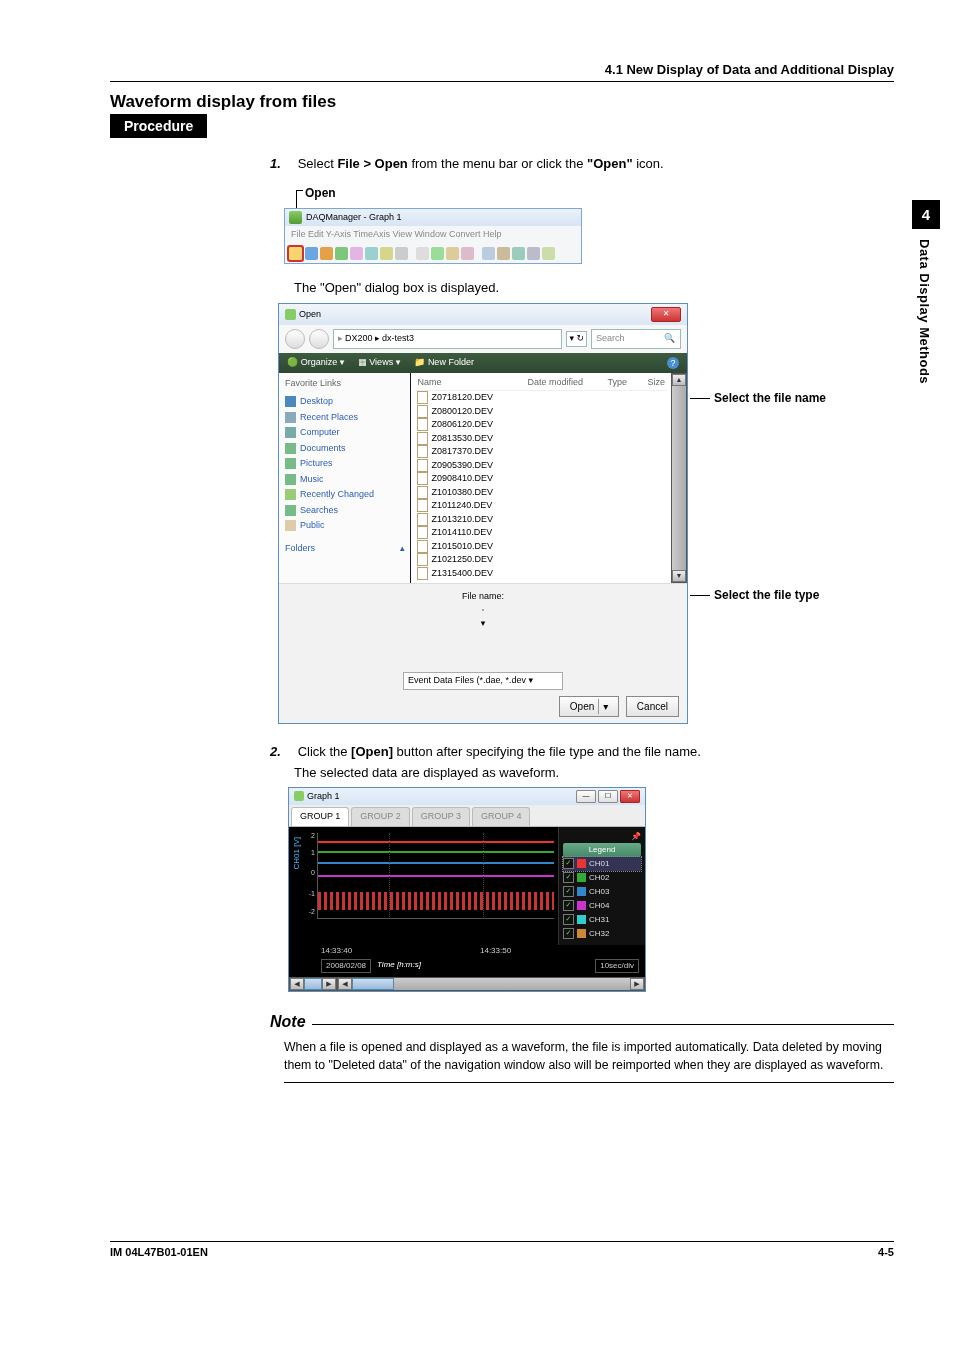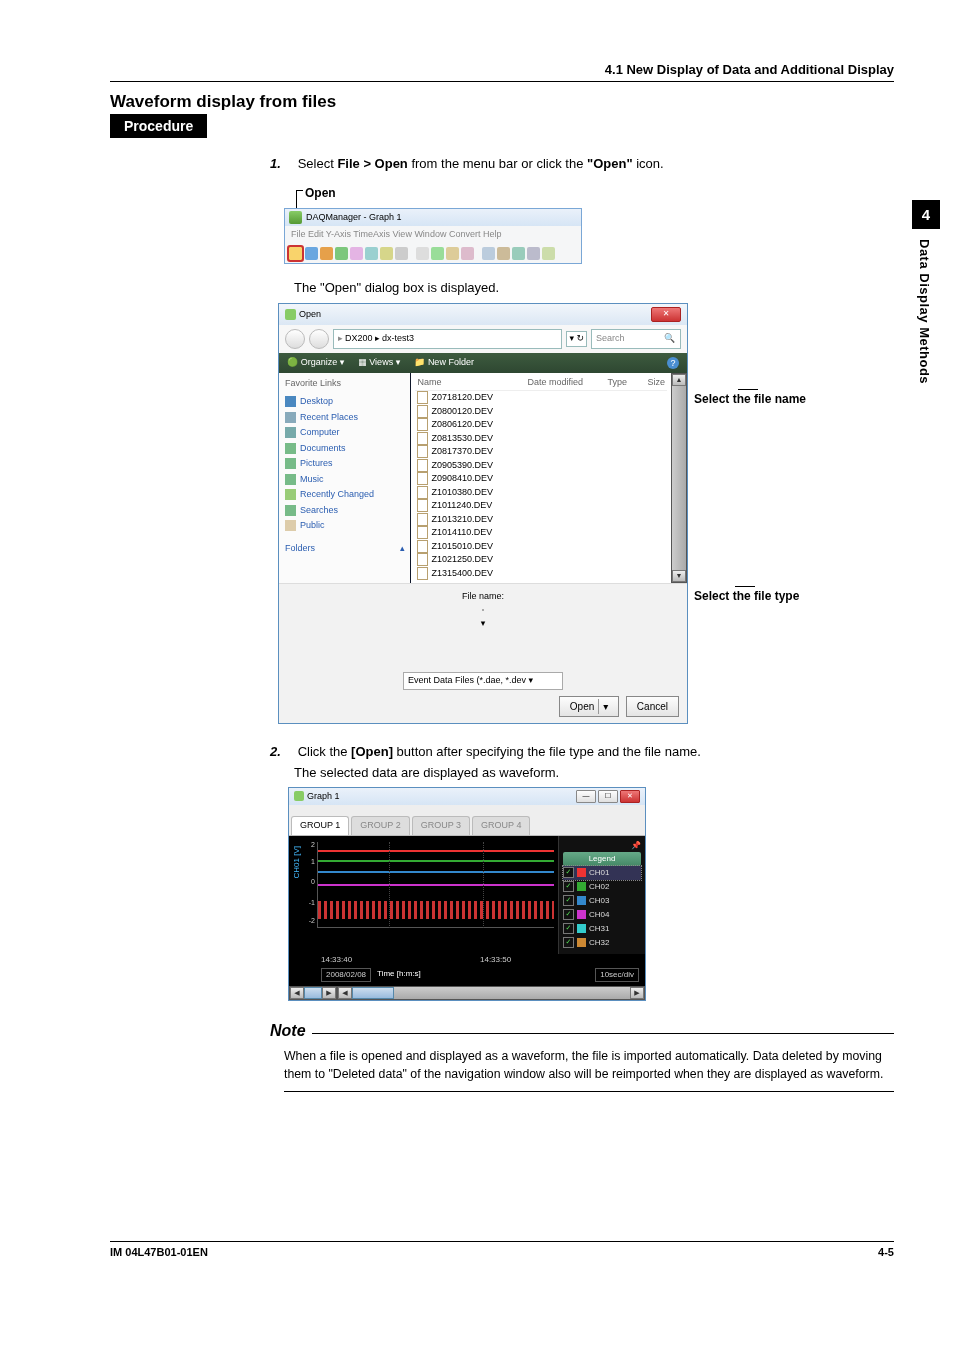--- a/index.html
+++ b/index.html
@@ -151,53 +151,52 @@
   .fn-field { flex:1; height:16px; border:1px solid #aaa; background:#fff; }
   .ftype { width:150px; height:16px; border:1px solid #aaa; background:#fff; padding:0 4px; font-size:9px; display:flex; align-items:center; justify-content:space-between;margin-top:35px;}
   .dlg-btns { text-align:right; }
   .dlg-btn { display:inline-flex; align-items:center; justify-content:center; gap:4px; border:1px solid #888; background:linear-gradient(#fdfdfd,#e4e4e4); padding:2px 10px; font-size:10px; margin-left:4px; }
   .callout {
     position: absolute;
     font-weight: bold;
     font-size: 12px;
     display: flex;
     align-items: center;
-    flex-direction: column;
   }
   .callout-line {
     border-top: 1px solid #000;
     display: inline-block;
   }
   
   .graph-wrap {
     margin-left: 8px;
     margin-top: 4px;
   }
   .graph-win {
     width: 356px;
     border: 1px solid #5b8fbf;
     font-size: 9px;
   }
   .g-title { background: linear-gradient(#eaf1fa,#d6e5f5); padding:2px 5px; display:flex; justify-content:space-between; align-items:center;}
   .wbtns { display:flex; gap:2px;}
   .wbtn { width:18px; height:11px; border:1px solid #888; background:linear-gradient(#fdfdfd,#e0e0e0); border-radius:1px; font-size:7px; text-align:center; line-height:10px;}
   .wbtn.red { background: linear-gradient(#e77,#c33); border-color:#a22; color:#fff;}
-  .g-tabs { display:flex; border-bottom:1px solid #bbb; background:#eee; padding-top:11px;}
+  .g-tabs { display:flex; border-bottom:1px solid #bbb; background:#eee; padding-top:2px;}
   .g-tab { padding:2px 8px; border:1px solid #bbb; border-bottom:none; margin-left:2px; background:#ddd; color:#888; border-radius:3px 3px 0 0;}
   .g-tab.active { background:#fff; color:#000;}
   .g-body { display:flex; background:#000; }
   .g-plot { flex:1; height:100px; position:relative; padding:6px;}
   .g-legend { width:78px; background:#111; border-left:1px solid #333; padding:4px;}
   .leg-head { background:linear-gradient(#6a8,#486); color:#fff; text-align:center; font-size:8px; padding:1px 0; border-radius:2px;}
   .leg-row { display:flex; align-items:center; gap:3px; padding:1px 0; color:#ddd; font-size:8px;}
   .leg-chk { width:9px; height:9px; border:1px solid #777; background:#111; display:inline-flex; align-items:center; justify-content:center; color:#5d5; font-size:7px;}
   .leg-sw { width:9px; height:9px; display:inline-block;}
   .leg-sel { outline:1px dotted #888; background:#335;}
   .g-time { background:#000; color:#ccc; padding:0 6px 4px 32px; display:flex; align-items:flex-end; font-size:8px; gap: 0;}
-  .g-label { color:#fff;}
+  .g-label { color:#fff;font-style:italic;}
   .g-date-box { border:1px solid #555; background:#000; padding:0 4px; margin-top:2px;}
   .g-scrolls { display:flex; background:#222;}
   .g-scroll { flex:1; height:12px; background:linear-gradient(#ccc,#aaa); border:1px solid #555; display:flex; align-items:center;}
   .sbtn { width:12px; height:10px; background:linear-gradient(#eee,#bbb); border:1px solid #777; font-size:7px; text-align:center; line-height:9px; color:#333;}
   .sthumb { height:10px; background:linear-gradient(#cde,#9bd); border:1px solid #58a;}
   .note-head {
     font-style: italic;
     font-weight: bold;
     font-size: 16px;
     margin-top: 18px;

